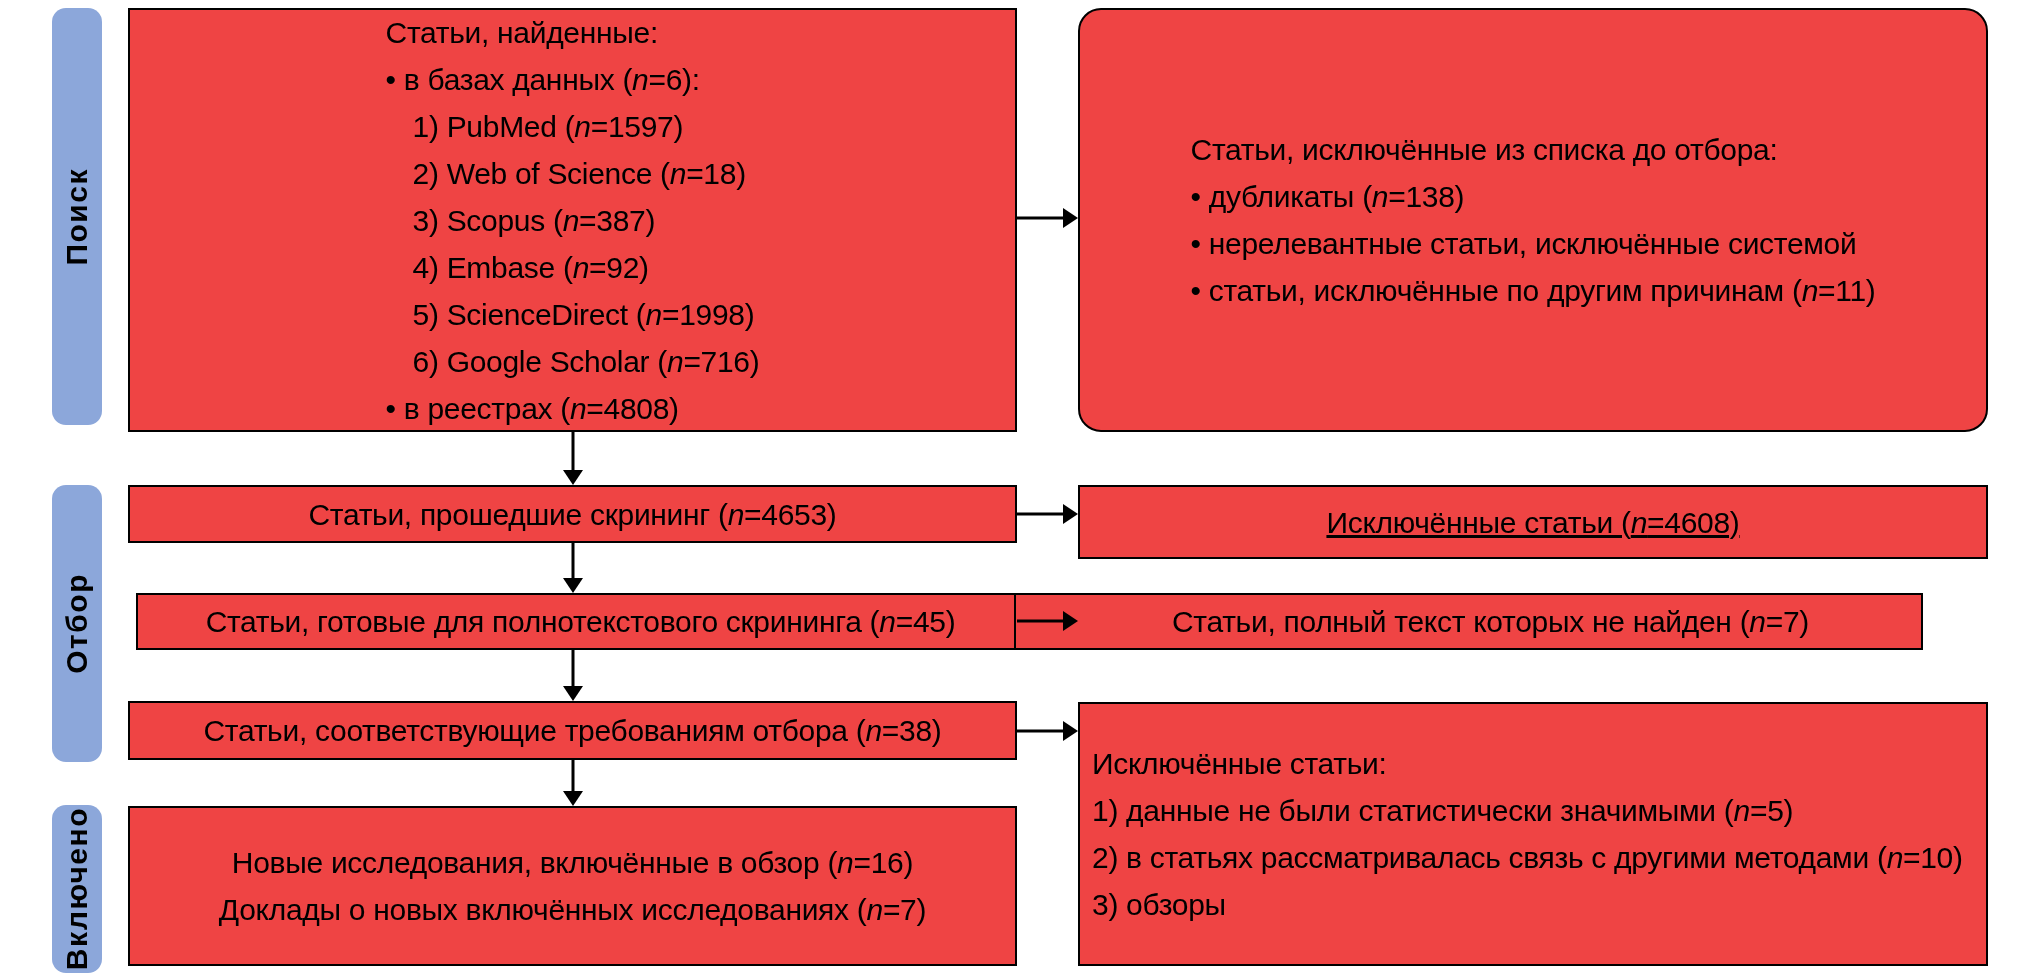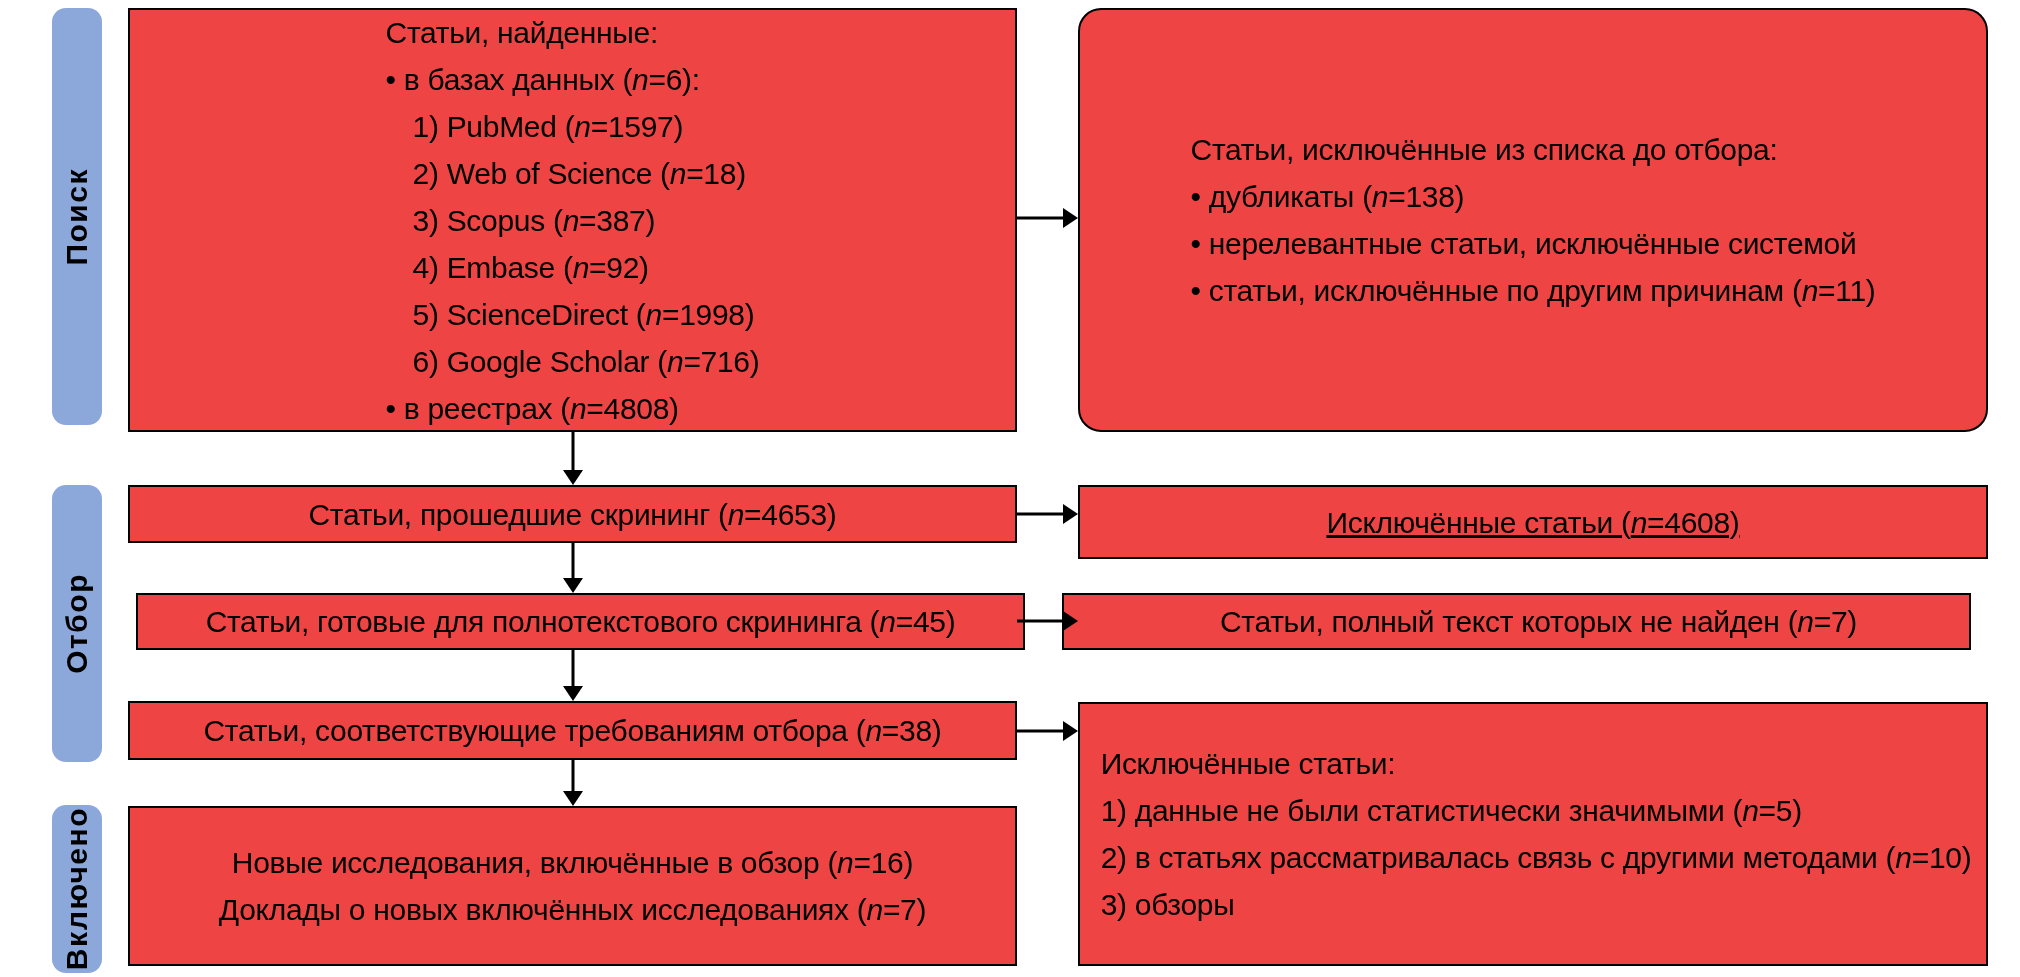--- a/index.html
+++ b/index.html
@@ -22,21 +22,21 @@
   }
 
   
   .box {
     position:absolute; background:#ef4444; border:2.5px solid #000;
     display:flex; align-items:center; justify-content:center;
     font-size:30px; letter-spacing:-0.3px;
   }
   .box .content { display:inline-block; text-align:left; }
   .box.center-text .content { text-align:center; }
-  .box.flush-left { justify-content:center; }
+  .box.flush-left { justify-content:flex-start; }
   .box.flush-left .content { padding-left:12px; padding-right:6px; }
   .line { line-height:47px; white-space:nowrap; }
   .line.indent-1 { padding-left:27px; }
   .line i { font-style:italic; }
 
   
   .varrow { position:absolute; width:24px; }
   .varrow .shaft { position:absolute; left:50%; top:0; bottom:12px; width:3px; transform:translateX(-50%); background:#000; }
   .varrow .head { position:absolute; bottom:0; left:50%; transform:translateX(-50%); width:0; height:0;
                   border-left:10px solid transparent; border-right:10px solid transparent; border-top:15px solid #000; }
@@ -101,21 +101,21 @@
         <div class="line">• дубликаты (<i>n</i>=138)</div>
         <div class="line">• нерелевантные статьи, исключённые системой</div>
         <div class="line">• статьи, исключённые по другим причинам (<i>n</i>=11)</div>
       </div>
   </div>
   <div class="box center-text" style="left:1078px; top:485px; width:910px; height:74px;text-decoration:underline;">
     <div class="content">
         <div class="line">Исключённые статьи (<i>n</i>=4608)</div>
       </div>
   </div>
-  <div class="box center-text" style="left:1062px; top:593px; width:909px; height:57px;padding-left:44px;">
+  <div class="box center-text" style="left:1014px; top:593px; width:909px; height:57px;padding-left:44px;">
     <div class="content">
         <div class="line">Статьи, полный текст которых не найден (<i>n</i>=7)</div>
       </div>
   </div>
   <div class="box flush-left" style="left:1078px; top:702px; width:910px; height:264px;">
     <div class="content">
         <div class="line">Исключённые статьи:</div>
         <div class="line">1) данные не были статистически значимыми (<i>n</i>=5)</div>
         <div class="line">2) в статьях рассматривалась связь с другими методами (<i>n</i>=10)</div>
         <div class="line">3) обзоры</div>

